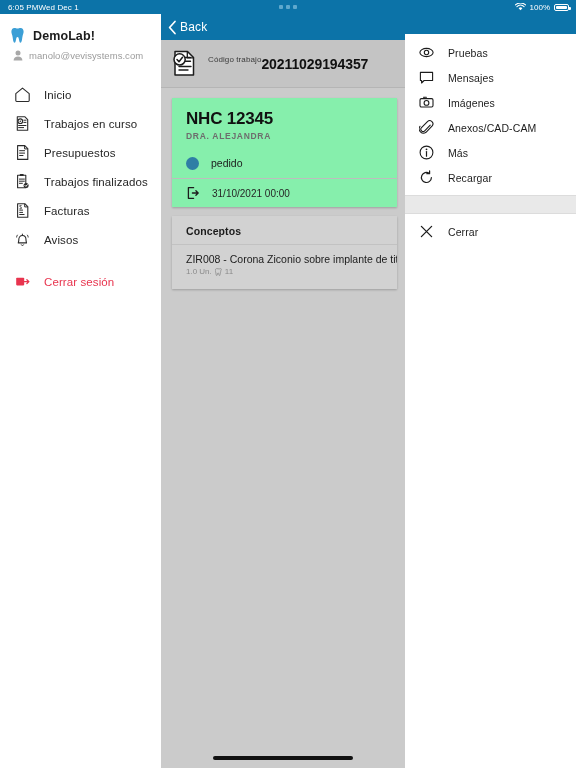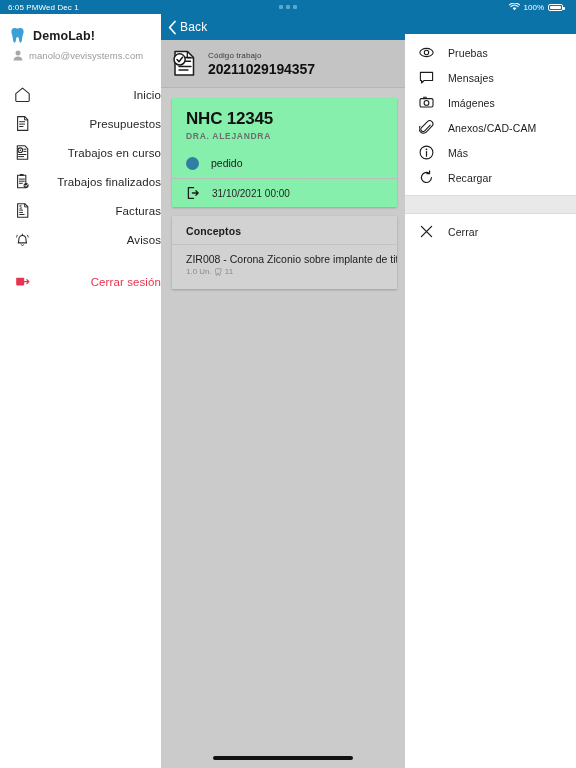--- a/index.html
+++ b/index.html
@@ -14,39 +14,39 @@
 
   
   .statusbar{
     position:absolute; top:0; left:0; width:576px; height:14px;
     background:#0c73a8; color:#ffffff; z-index:40;
     display:flex; align-items:center;
   }
   .sb-left{ display:flex; align-items:center; padding-left:8px; font-size:8px; letter-spacing:.1px; }
   .sb-center{ position:absolute; left:50%; transform:translateX(-50%); display:flex; gap:3px; }
   .sb-dot{ width:4px; height:4px; background:#5fa8cd; border-radius:1px; }
-  .sb-right{ position:absolute; right:13px; display:flex; align-items:center; gap:4px; font-size:8px; }
+  .sb-right{ position:absolute; right:7px; display:flex; align-items:center; gap:4px; font-size:8px; }
   .sb-batt{ width:15px; height:7px; border:1px solid #ffffff; border-radius:2px; position:relative; }
   .sb-batt::after{content:""; position:absolute; right:-3px; top:2px; width:2px; height:3px; background:#fff; border-radius:0 1px 1px 0;}
   .sb-batt i{ position:absolute; inset:1px; background:#fff; border-radius:1px; display:block; }
 
   
   .sidebar{
     width:161px; height:552px; background:#ffffff;
     padding-top:14px; position:relative; flex:0 0 161px;
   }
   .brand{ display:flex; align-items:center; gap:7px; padding:13px 0 0 11px; }
   .brand-name{ font-size:12.5px; color:#1c1c1c; font-weight:600; letter-spacing:.1px; }
   .account{ display:flex; align-items:center; gap:6px; padding:6px 1px 0 13px; }
   .account-mail{ font-size:9.5px; color:#9b9b9b; letter-spacing:.05px; }
 
   .navlist{ margin-top:19px; }
   .navitem{
     display:flex; align-items:center; gap:13px;
-    height:29px; padding-left:14px; cursor:pointer;justify-content:space-between;
+    height:29px; padding-left:14px; cursor:pointer;
   }
   .navitem .ico{ width:17px; height:17px; display:flex; align-items:center; justify-content:center; flex:0 0 17px;}
   .navitem .lbl{ font-size:11.5px; color:#262626; letter-spacing:.1px; }
   .navitem.logout{ margin-top:13px; }
   .navitem.logout .lbl{ color:#e8344e; }
 
   
   .center{
     width:244px; flex:0 0 244px; height:768px; background:#cbcbcb;
     position:relative; padding-top:14px;
@@ -55,21 +55,21 @@
     height:26px; background:#0c73a8; display:flex; align-items:center;
     padding-left:7px; gap:3px; cursor:pointer;
   }
   .topbar .back-lbl{ font-size:12px; color:#ffffff; letter-spacing:.2px; }
 
   .codehead{
     height:48px; background:#c4c4c4;
     display:flex; align-items:center; gap:10px; padding-left:10px;
     border-bottom:1px solid #b5b5b5;
   }
-  .codehead .ct{ display:flex; flex-direction:column; gap:0px; }
+  .codehead .ct{ display:flex; gap:0px; }
   .ct-label{ font-size:8px; color:#3b3b3b; letter-spacing:.1px; }
   .ct-value{ font-size:14px; color:#111111; font-weight:600; letter-spacing:-.1px; margin-top:1px; }
 
   .card{
     margin:10px 8px 0 11px; background:#86efac;
     box-shadow:0 1px 2px rgba(0,0,0,.22);
   }
   .card-pad{ padding:11px 0 0 14px; }
   .nhc{ font-size:17px; font-weight:700; color:#111; letter-spacing:-.2px; }
   .dra{ font-size:8.5px; color:#6d6d6d; letter-spacing:.7px; font-weight:600; margin-top:2px; }
@@ -167,38 +167,38 @@
           <svg width="17" height="17" viewBox="0 0 17 17">
               <path d="M1.8 7.6 8.5 2.1l6.7 5.5v7a.9.9 0 0 1-.9.9H2.7a.9.9 0 0 1-.9-.9z" fill="none" stroke="#2b2b2b" stroke-width="1.1" stroke-linejoin="round"></path>
             </svg>
         </span>
         <span class="lbl">Inicio</span>
       </div>
 
       <div class="navitem">
         <span class="ico">
           <svg width="17" height="17" viewBox="0 0 17 17">
-              <path d="M3.6 1.6h7.2l3 3v10.8H3.6z" fill="none" stroke="#2b2b2b" stroke-width="1.1" stroke-linejoin="round"></path>
-              <path d="M10.6 1.8v3.1h3.1" fill="none" stroke="#2b2b2b" stroke-width="1"></path>
-              <path d="M5.6 6.7h5M5.6 9.1h5M5.6 11.5h3.4" stroke="#2b2b2b" stroke-width="1" stroke-linecap="round"></path>
-            </svg>
-        </span>
-        <span class="lbl">Presupuestos</span>
-      </div>
-
-      <div class="navitem">
-        <span class="ico">
-          <svg width="17" height="17" viewBox="0 0 17 17">
               <path d="M3.3 1.7h7.4l3 3v10.6H3.3z" fill="none" stroke="#2b2b2b" stroke-width="1.1" stroke-linejoin="round"></path>
               <circle cx="6.3" cy="6.2" r="2.3" fill="none" stroke="#2b2b2b" stroke-width="1.1"></circle>
               <circle cx="6.3" cy="6.2" r=".8" fill="#2b2b2b"></circle>
               <path d="M9.8 5.2h2.2M9.8 7.4h2.2M4.6 10.5h7.4M4.6 12.6h5" stroke="#2b2b2b" stroke-width="1" stroke-linecap="round"></path>
             </svg>
         </span>
         <span class="lbl">Trabajos en curso</span>
+      </div>
+
+      <div class="navitem">
+        <span class="ico">
+          <svg width="17" height="17" viewBox="0 0 17 17">
+              <path d="M3.6 1.6h7.2l3 3v10.8H3.6z" fill="none" stroke="#2b2b2b" stroke-width="1.1" stroke-linejoin="round"></path>
+              <path d="M10.6 1.8v3.1h3.1" fill="none" stroke="#2b2b2b" stroke-width="1"></path>
+              <path d="M5.6 6.7h5M5.6 9.1h5M5.6 11.5h3.4" stroke="#2b2b2b" stroke-width="1" stroke-linecap="round"></path>
+            </svg>
+        </span>
+        <span class="lbl">Presupuestos</span>
       </div>
 
       <div class="navitem">
         <span class="ico">
           <svg width="17" height="17" viewBox="0 0 17 17">
               <path d="M3.6 2.3h8.2v12.4H3.6z" fill="none" stroke="#2b2b2b" stroke-width="1.1" stroke-linejoin="round"></path>
               <rect x="5.8" y=".9" width="3.8" height="2.1" rx=".5" fill="#2b2b2b"></rect>
               <path d="M5.4 6.1h5M5.4 8.2h5M5.4 10.3h3" stroke="#2b2b2b" stroke-width="1" stroke-linecap="round"></path>
               <circle cx="12.1" cy="12.4" r="2.5" fill="#2b2b2b"></circle>
               <path d="m10.9 12.4 1 1 1.5-1.7" stroke="#fff" stroke-width="1" fill="none" stroke-linecap="round" stroke-linejoin="round"></path>

